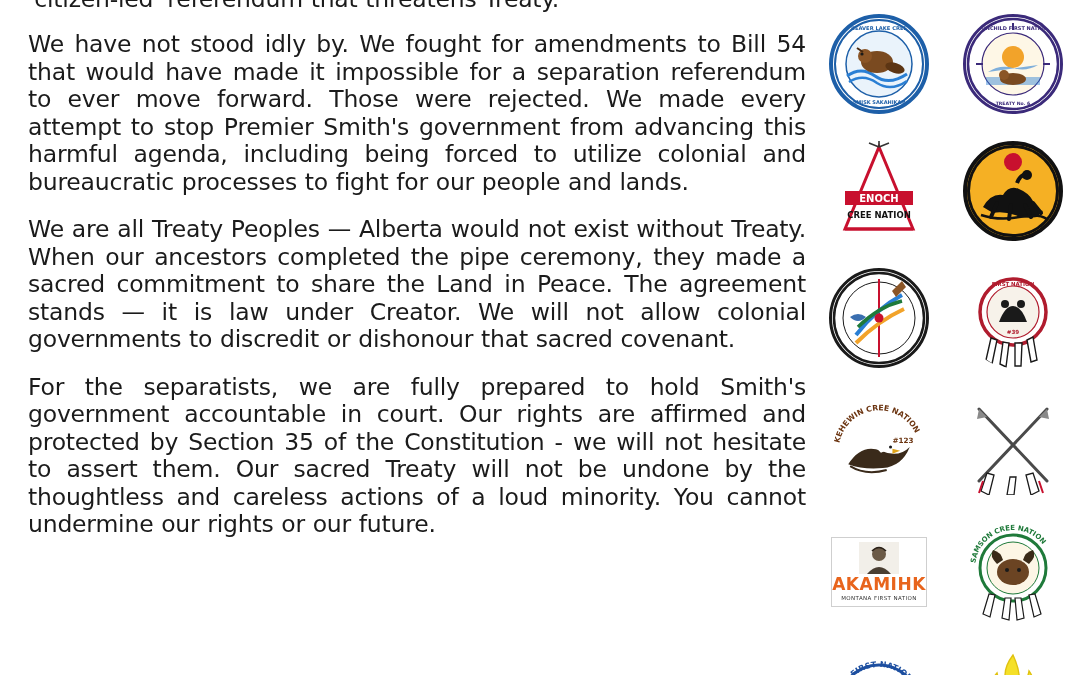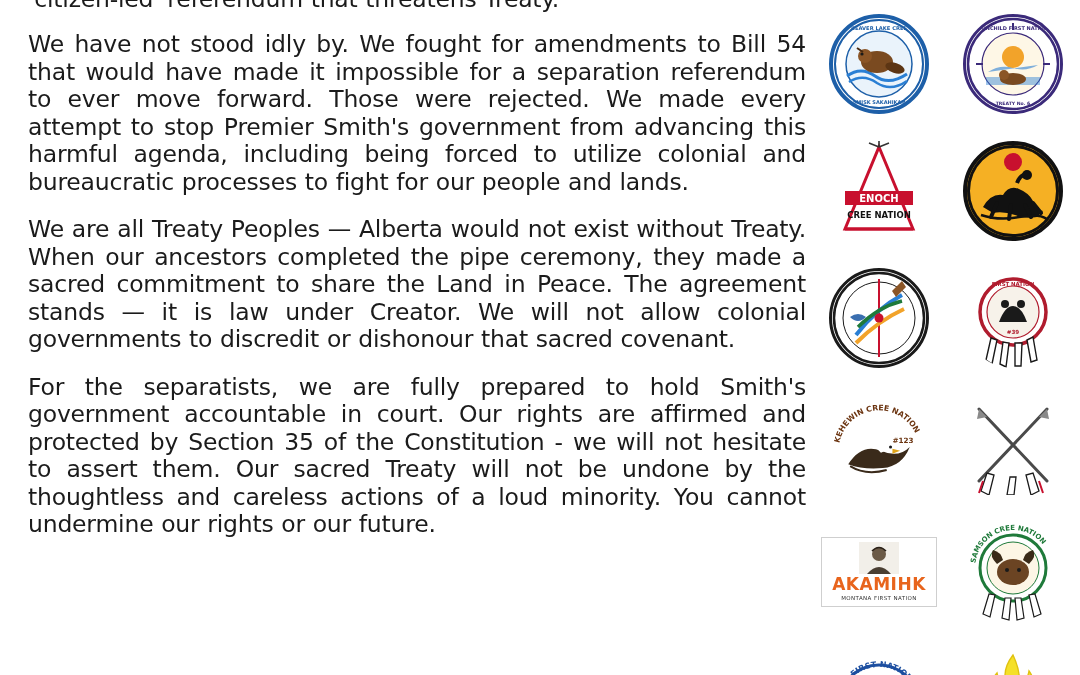--- a/index.html
+++ b/index.html
@@ -82,21 +82,21 @@
     height: 100px;
     border-radius: 50%;
     box-sizing: border-box;
     display: flex;
     align-items: center;
     justify-content: center;
     overflow: hidden;
   }
   .crest svg { display: block; }
   .rect-logo {
-    width: 116px;
+    width: 96px;
     height: 70px;
     background: #ffffff;
     border: 1px solid #cfcfcf;
     display: flex;
     flex-direction: column;
     align-items: center;
     justify-content: center;
     box-sizing: border-box;
   }
   .aka-text {

